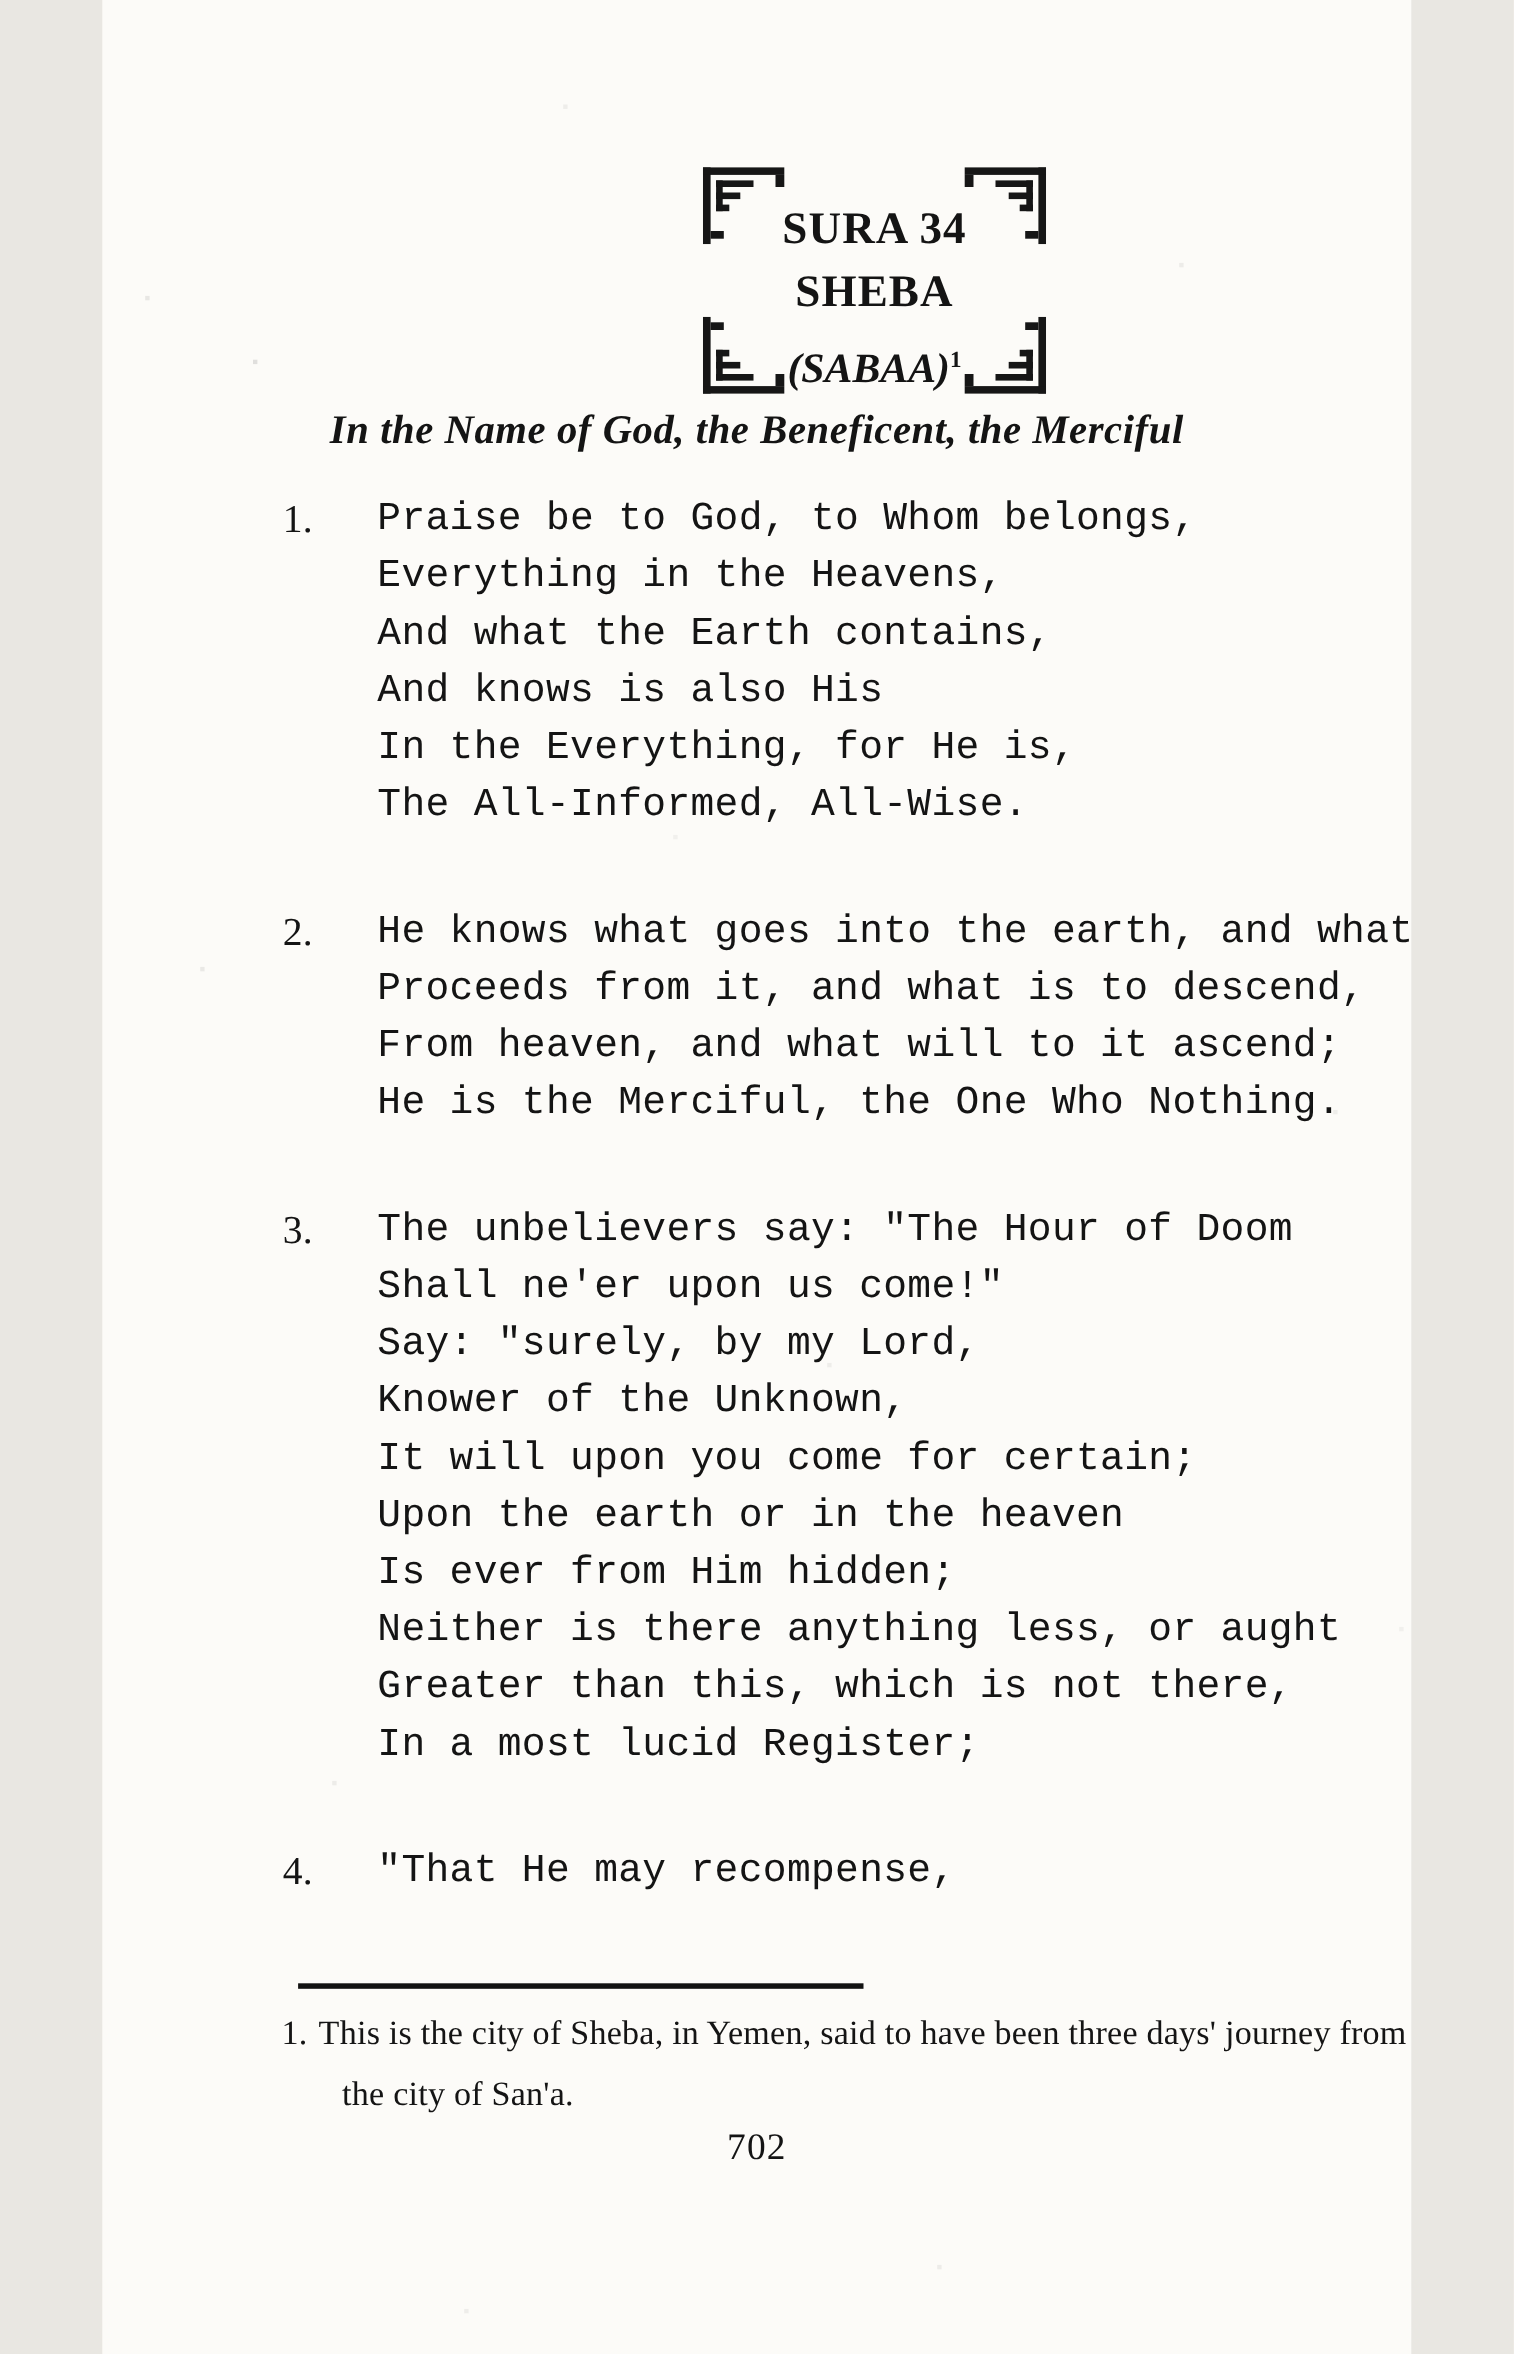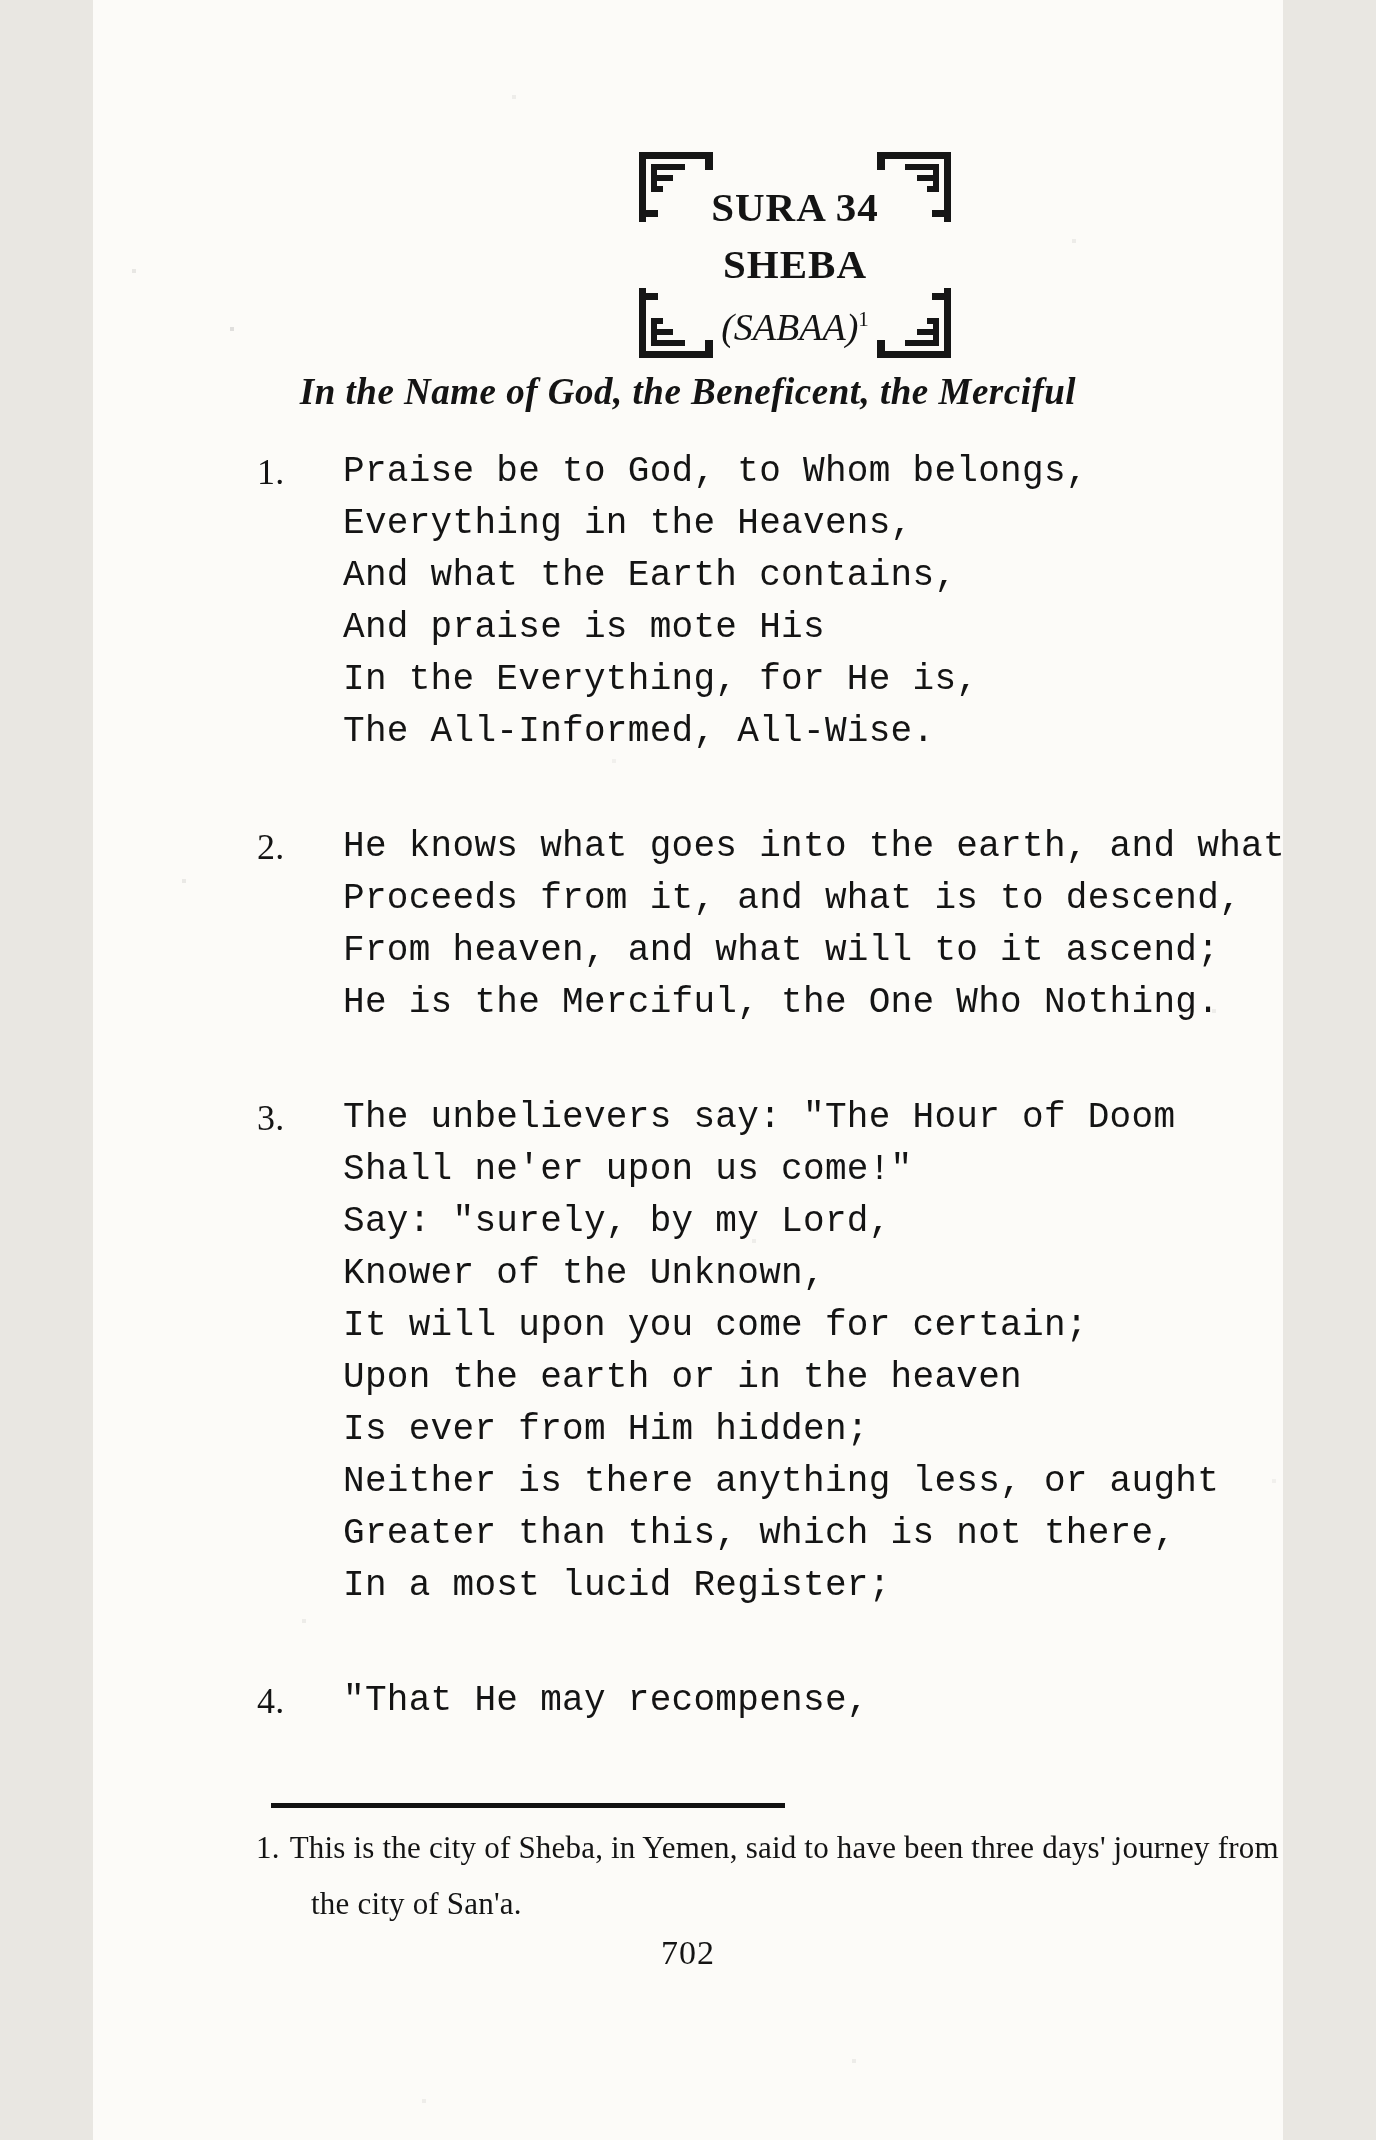--- a/index.html
+++ b/index.html
@@ -38,21 +38,21 @@
     text-align:center;
   }
   .corner{position:absolute;width:78px;height:70px;}
   .corner svg{display:block;width:100%;height:100%;}
   .corner.tl{left:-6px;top:2px;}
   .corner.tr{right:-6px;top:2px;transform:scaleX(-1);}
   .corner.bl{left:-6px;bottom:0;transform:scaleY(-1);}
   .corner.br{right:-6px;bottom:0;transform:scale(-1,-1);}
   .sura-line{margin:0;padding-top:34px;font-size:41px;font-weight:bold;letter-spacing:1px;line-height:46px;}
   .name-line{margin:0;padding-top:11px;font-size:41px;font-weight:bold;letter-spacing:1px;line-height:46px;}
-  .translit{margin:0;padding-top:10px;font-size:38px;font-weight:normal;font-style:italic;line-height:44px;}
+  .translit{margin:0;padding-top:10px;font-size:38px;font-weight:bold;font-style:italic;line-height:60px;}
   .translit sup{font-size:21px;font-style:normal;vertical-align:super;}
 
   
   .bismillah{
     position:absolute;top:370px;left:0;width:100%;
     text-align:center;
     font-size:37px;font-weight:bold;font-style:italic;
     letter-spacing:.5px;
   }
 
@@ -141,21 +141,21 @@
 
   <div class="bismillah">In the Name of God, the Beneficent, the Merciful</div>
 
   <div class="verses">
       <div class="verse">
         <div class="verse-num">1.</div>
         <div class="verse-body">
           <div class="vline">Praise be to God, to Whom belongs,</div>
           <div class="vline">Everything in the Heavens,</div>
           <div class="vline">And what the Earth contains,</div>
-          <div class="vline">And praise is mote His</div>
+          <div class="vline">And knows is also His</div>
           <div class="vline">In the Everything, for He is,</div>
           <div class="vline">The All-Informed, All-Wise.</div>
         </div>
       </div>
       <div class="verse">
         <div class="verse-num">2.</div>
         <div class="verse-body">
           <div class="vline">He knows what goes into the earth, and what</div>
           <div class="vline">Proceeds from it, and what is to descend,</div>
           <div class="vline">From heaven, and what will to it ascend;</div>

